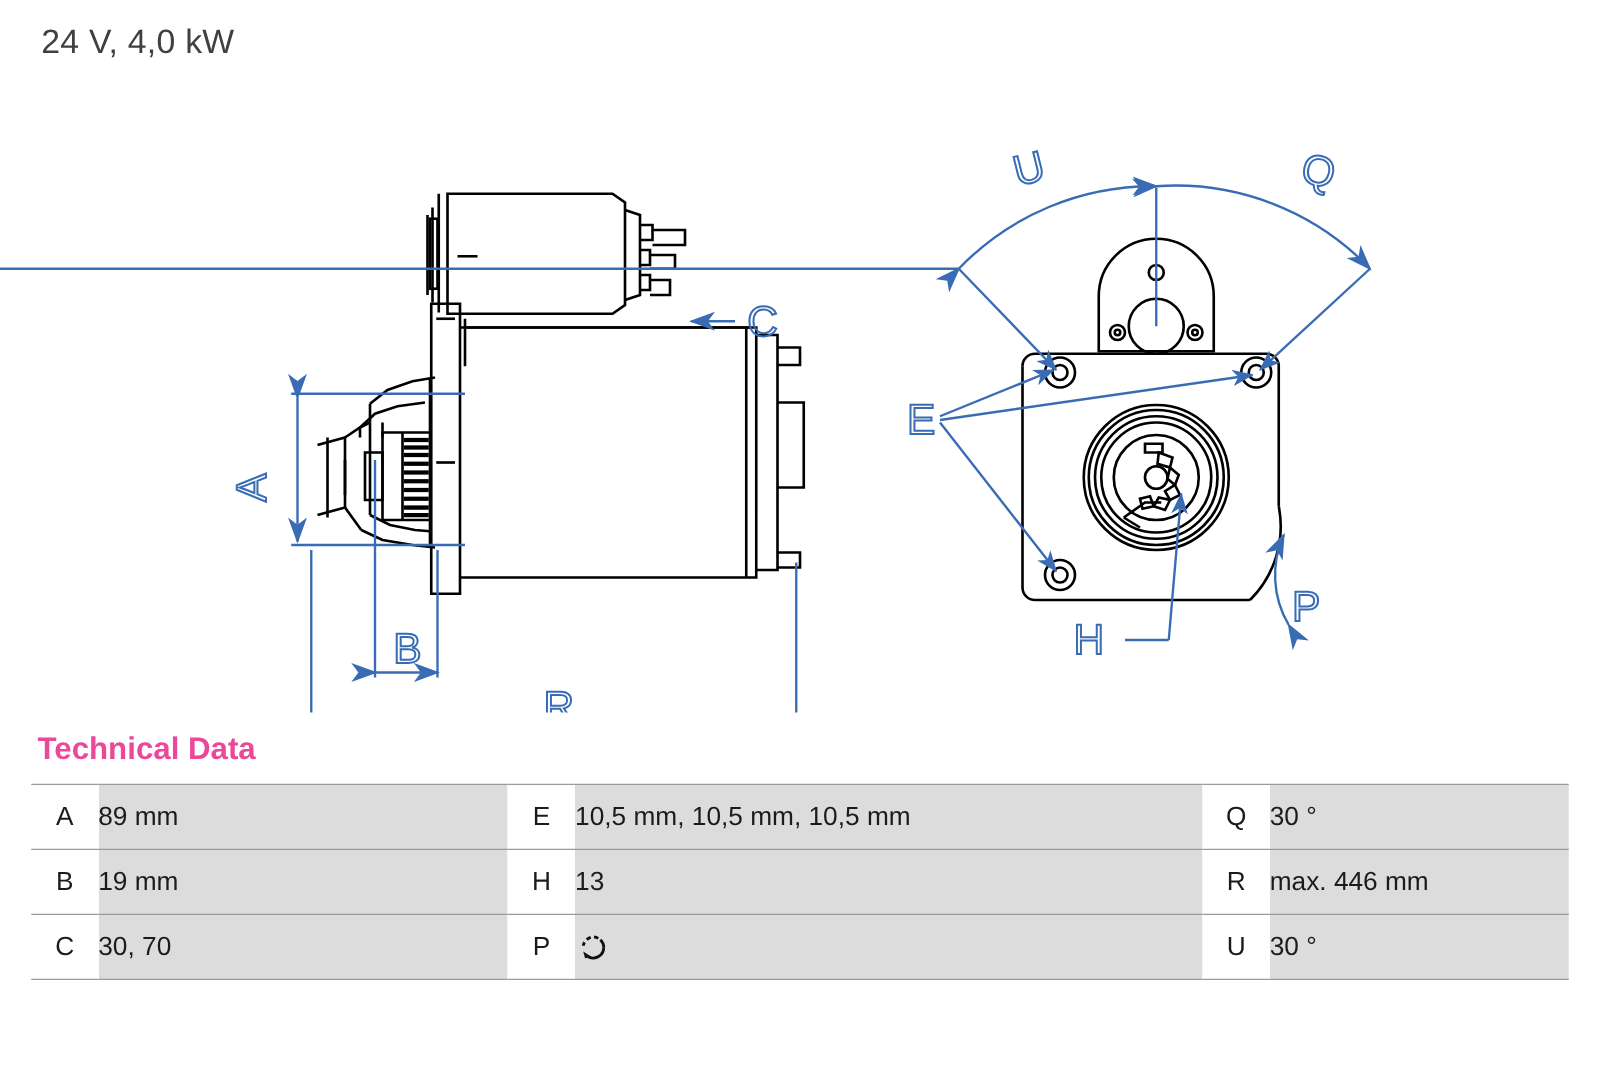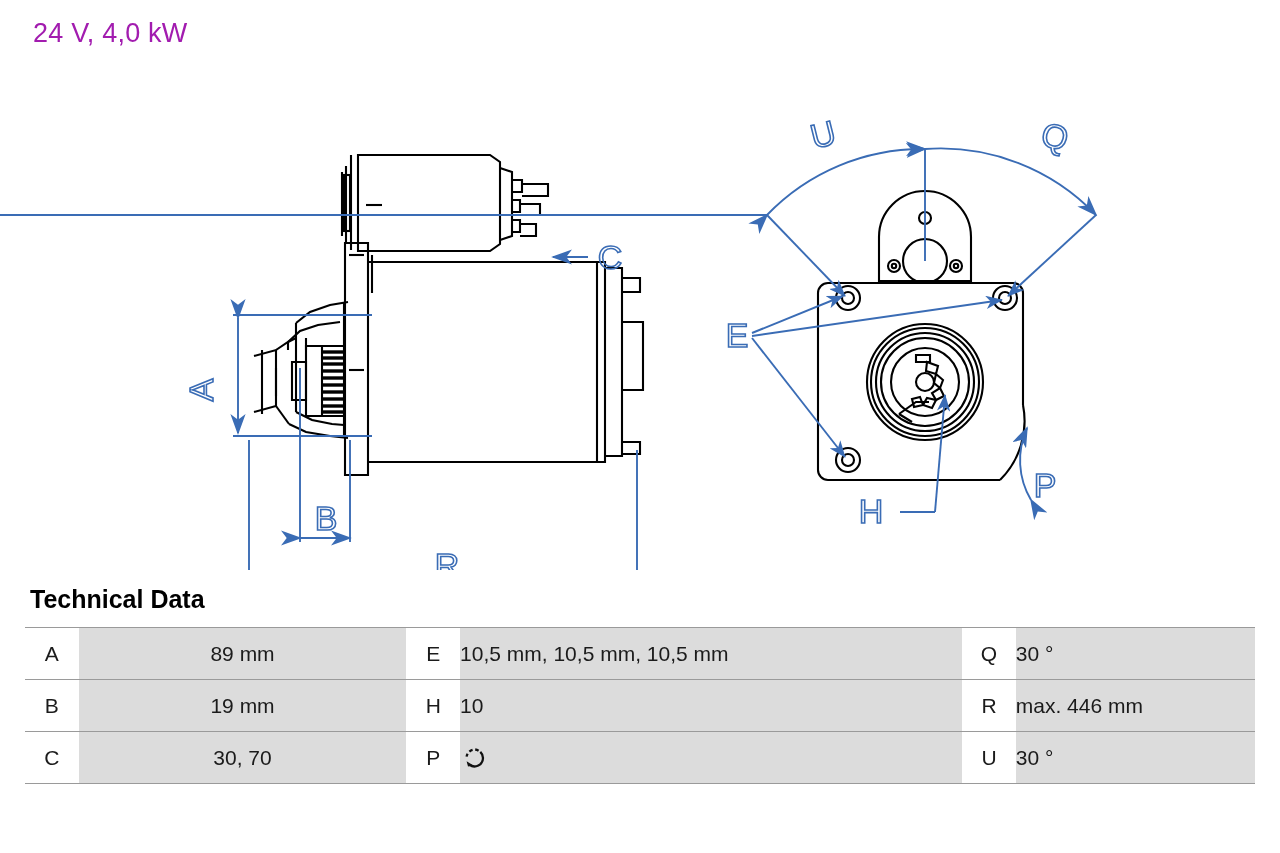--- a/index.html
+++ b/index.html
@@ -15,21 +15,21 @@
     color: #1a1a1a;
     overflow: hidden;
   }
   #page-title {
     position: absolute;
     left: 33px;
     top: 18px;
     font-size: 27px;
     font-weight: 400;
     letter-spacing: 0.2px;
-    color: #a21caf;
+    color: #404040;
     white-space: nowrap;
   }
   #drawing-area {
     position: absolute;
     left: 0;
     top: 50px;
     width: 1280px;
     height: 520px;
   }
   #drawing-area svg {
@@ -40,21 +40,21 @@
     left: 0;
     top: 585px;
     width: 1280px;
   }
   #tech-heading {
     position: absolute;
     left: 30px;
     top: 0px;
     font-size: 25px;
     font-weight: bold;
-    color: #000000;
+    color: #ec4899;
     white-space: nowrap;
   }
   #tech-table {
     position: absolute;
     left: 25px;
     top: 42px;
     width: 1230px;
     border-collapse: collapse;
     table-layout: fixed;
   }
@@ -73,21 +73,21 @@
     background: #ffffff;
     text-align: center;
     width: 52px;
   }
   td.val {
     background: #dcdcdc;
     padding-left: 14px;
     white-space: nowrap;
     overflow: hidden;
   }
-  td.val-a { width: 318px; text-align: center; }
+  td.val-a { width: 318px; }
   td.val-b { width: 487px; margin-left: 40px; }
   td.val-c { width: 232px; }
   .rot-icon {
     display: inline-block;
     width: 30px;
     height: 30px;
     vertical-align: middle;
   }
   
 </style>
@@ -276,21 +276,21 @@
         <td class="val val-a">89 mm</td>
         <td class="lbl">E</td>
         <td class="val val-b">10,5 mm, 10,5 mm, 10,5 mm</td>
         <td class="lbl">Q</td>
         <td class="val val-c">30 °</td>
       </tr>
       <tr>
         <td class="lbl">B</td>
         <td class="val val-a">19 mm</td>
         <td class="lbl">H</td>
-        <td class="val val-b">10</td>
+        <td class="val val-b">13</td>
         <td class="lbl">R</td>
         <td class="val val-c">max. 446 mm</td>
       </tr>
       <tr>
         <td class="lbl">C</td>
         <td class="val val-a">30, 70</td>
         <td class="lbl">P</td>
         <td class="val val-b">
           <span class="rot-icon">
             <svg viewBox="0 0 30 30" width="30" height="30">

